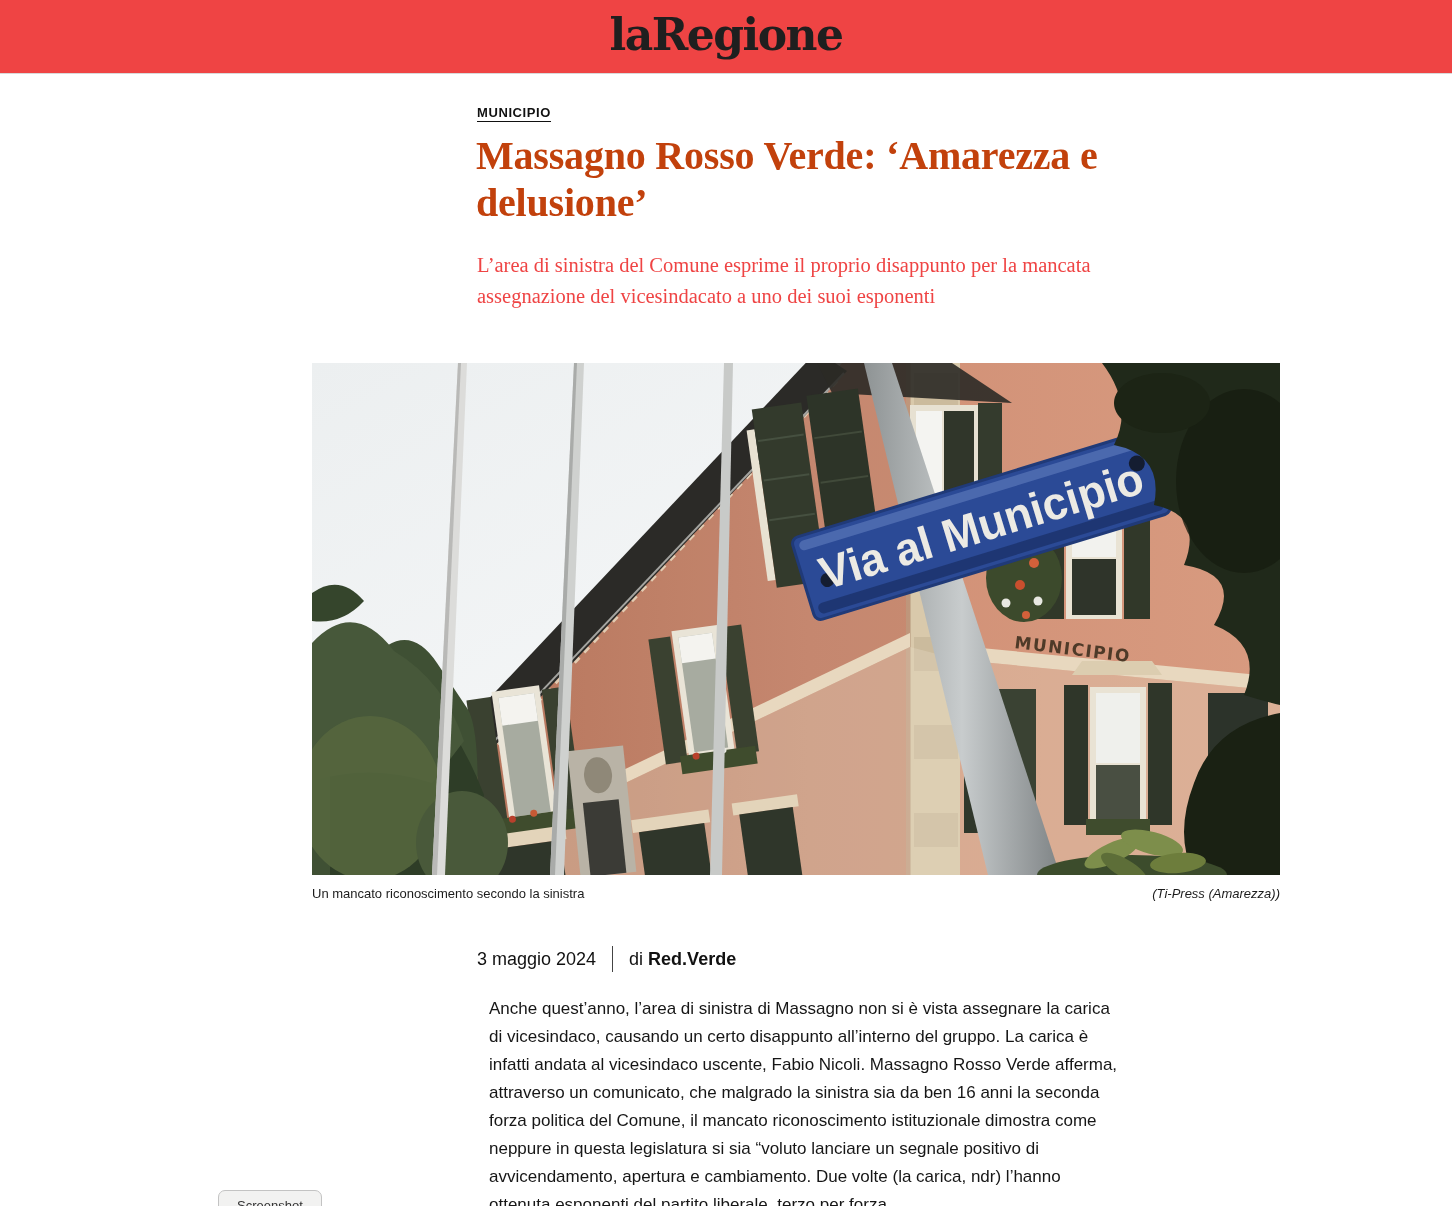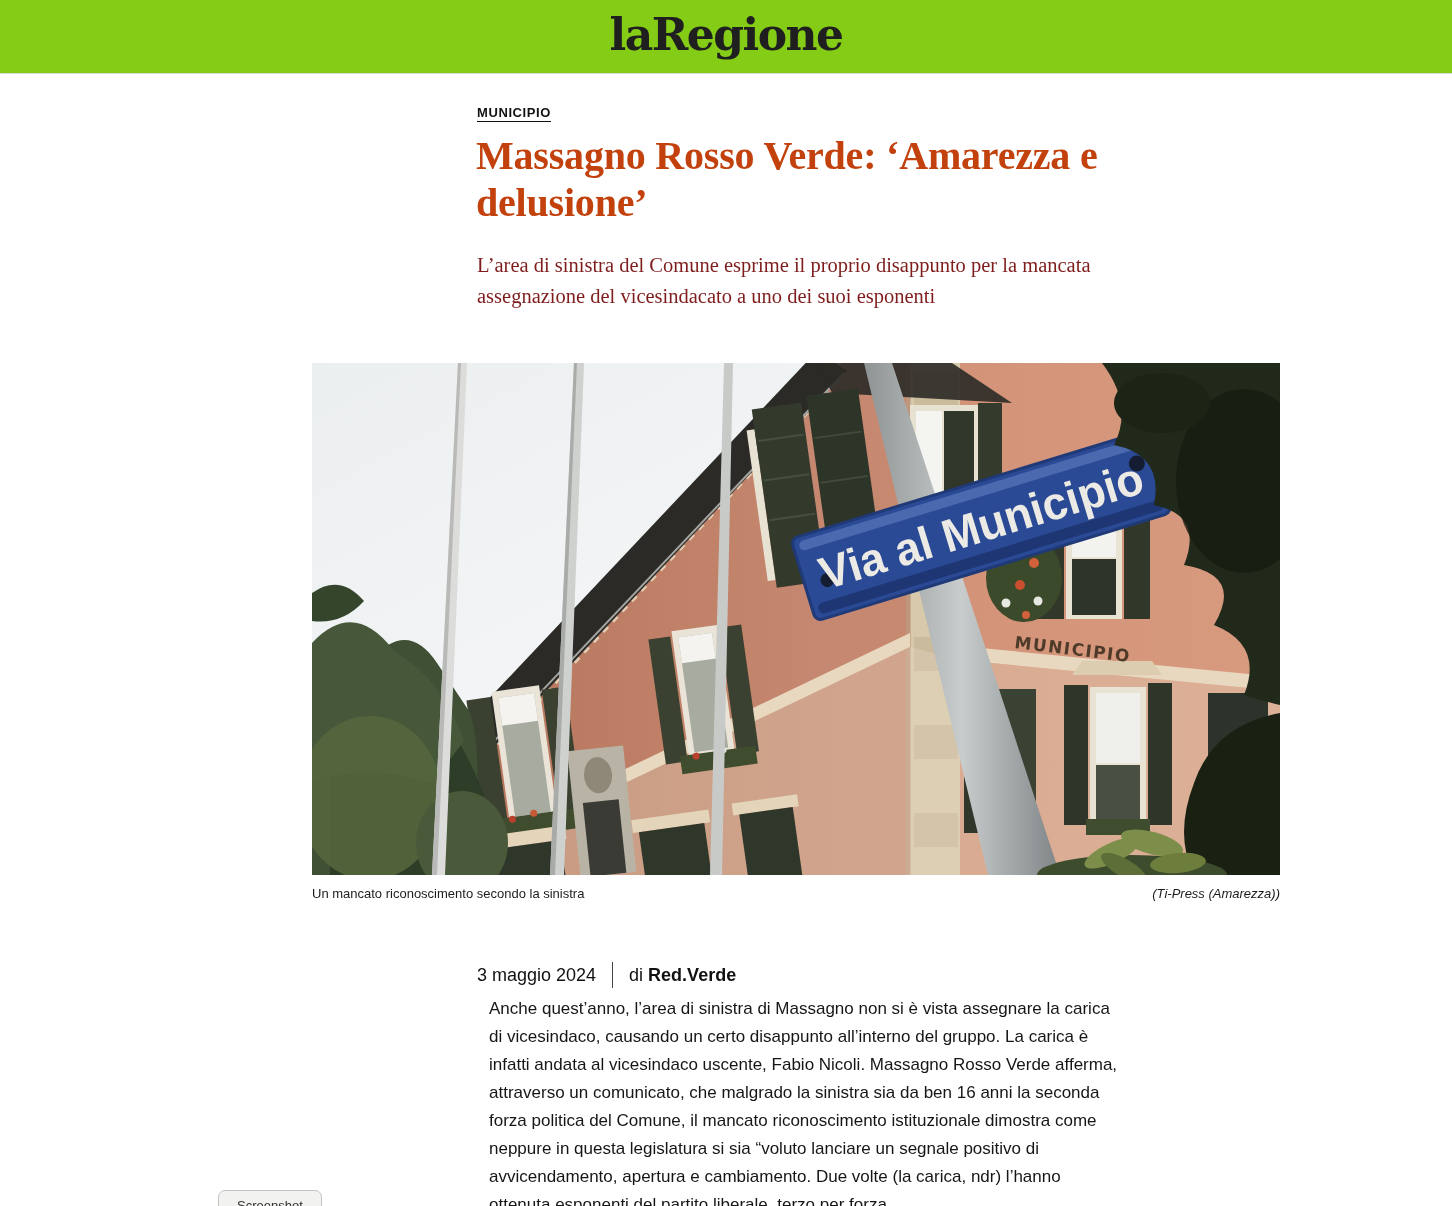--- a/index.html
+++ b/index.html
@@ -8,21 +8,21 @@
     position: relative;
     width: 1452px;
     height: 1206px;
     background: #ffffff;
     overflow: hidden;
     font-family: "Liberation Sans", sans-serif;
   }
   .site-header {
     position: absolute; top:0; left:0; right:0;
     height: 74px;
-    background:#84cc16;
+    background:#ef4444;
     border-bottom: 1px solid #d9d9d9;
     display:flex; align-items:center; justify-content:center;
   }
   .logo {
     font-family: "DejaVu Serif", serif;
     font-weight: 700;
     font-size: 44px;
     letter-spacing: -1.5px;
     color: #1f1f1f;
     cursor: pointer;
@@ -37,33 +37,33 @@
   }
   .title {
     position:absolute; left:476px; top:132px; width:660px; margin:0;
     font-family:"Liberation Serif", serif;
     font-weight:700; font-size:40px; line-height:1.18;
     letter-spacing:-0.2px; color:#c2410c;
   }
   .subtitle {
     position:absolute; left:477px; top:250px; width:628px; margin:0;
     font-family:"Liberation Serif", serif;
-    font-size:20.5px; line-height:1.5; font-weight:400; color:#7f1d1d;
+    font-size:20.5px; line-height:1.5; font-weight:400; color:#ef4444;
   }
   .figure { position:absolute; left:312px; top:363px; width:968px; margin:0; }
   .figure svg { display:block; }
   .figcaption {
     display:flex; justify-content:space-between; align-items:flex-start;
     margin-top:11px; font-size:13px; color:#1c1c1c; line-height:1.3;
   }
   .credit { font-style:italic; }
   .meta {
     position:absolute; left:477px; top:946px;
     display:flex; align-items:center;
-    font-size:18px; color:#111;margin-top:16px;
+    font-size:18px; color:#111;
   }
   .meta .sep { width:1px; height:26px; background:#444; margin:0 16px; }
   .byline strong { font-weight:700; margin-left:5px; }
   .body-text {
     position:absolute; left:477px; top:983px; width:634px; margin:12px;
     font-size:17px; line-height:28px; color:#161616;
   }
   .screenshot-btn {
     position:absolute; left:218px; top:1190px;
     padding:7px 18px 9px; font-family:"Liberation Sans",sans-serif;

